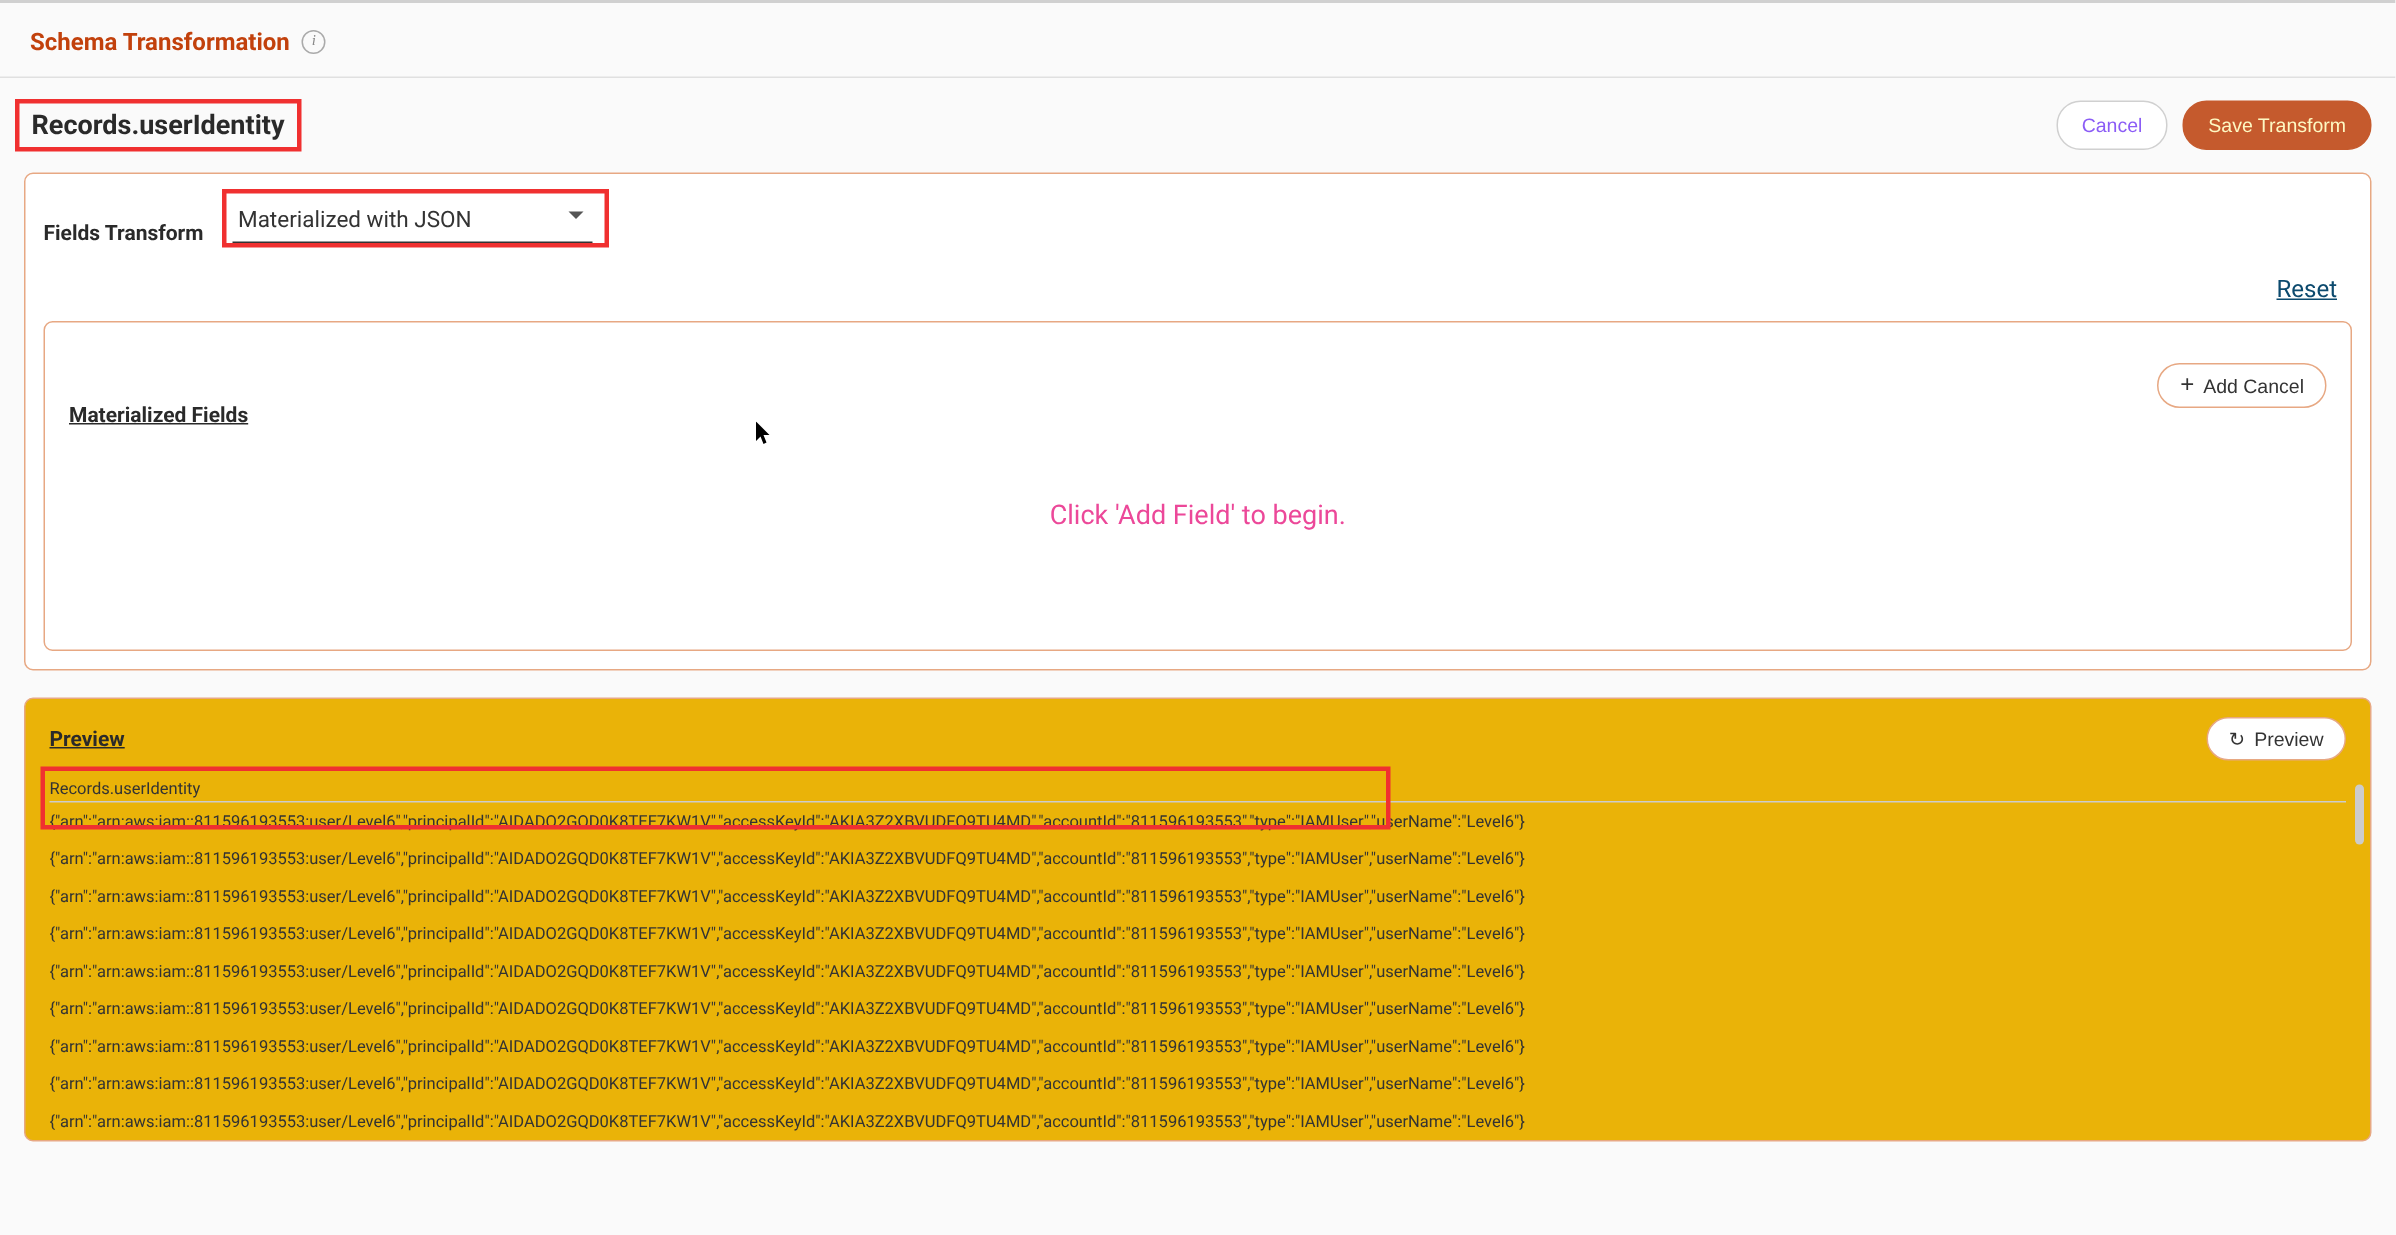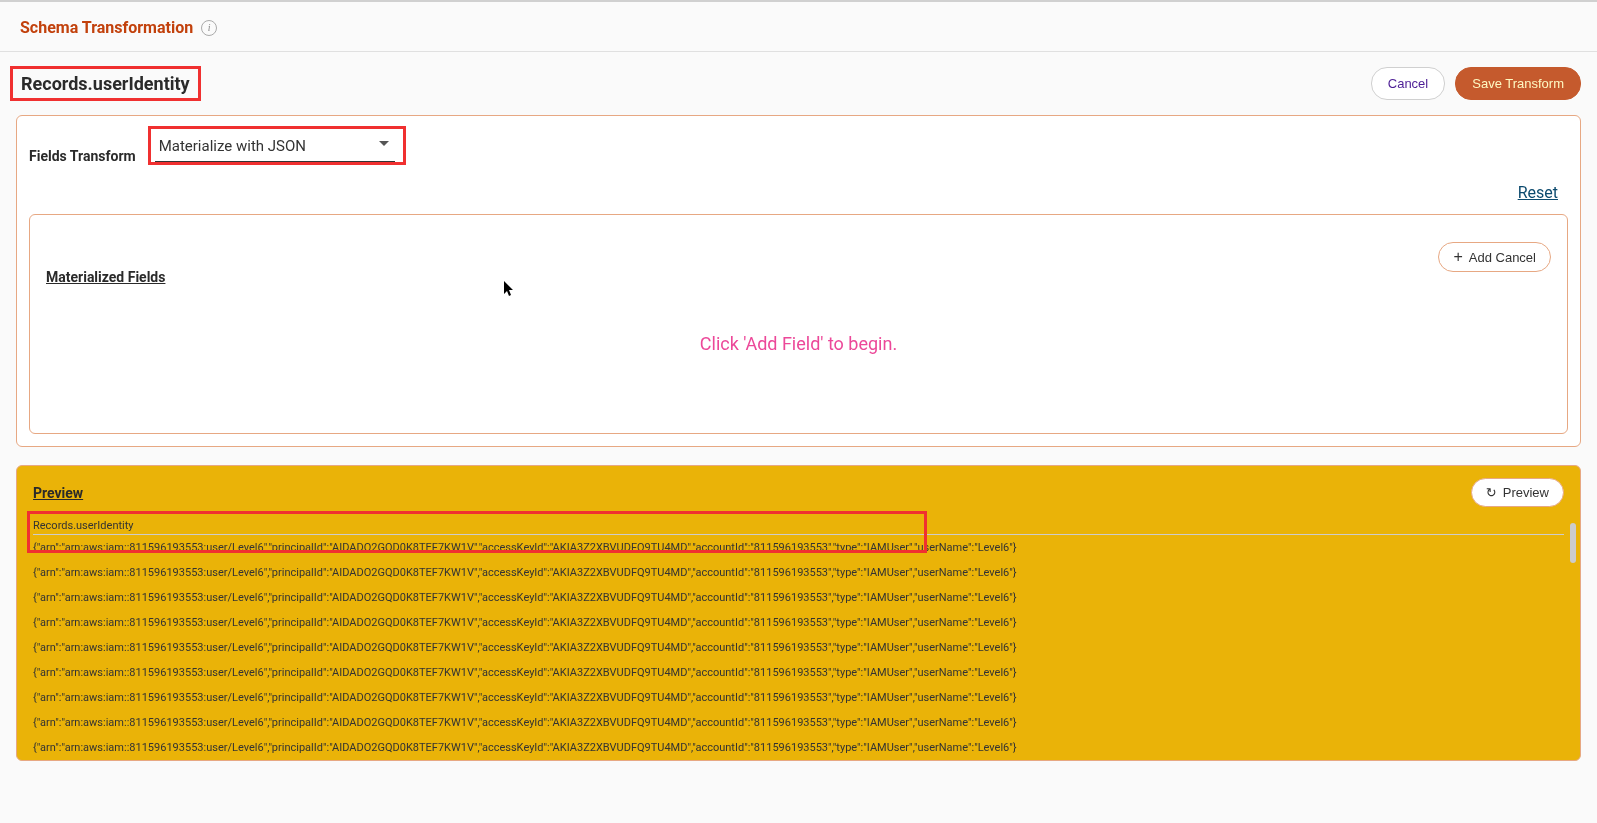--- a/index.html
+++ b/index.html
@@ -71,21 +71,21 @@
 }
 .btn {
   padding: 8px 16px;
   border-radius: 16px;
   font-size: 13px;
   cursor: pointer;
   border: 1px solid #d0d0d0;
   background: #fff;
 }
 .btn-cancel {
-  color: #4c1d95;
+  color: #8b5cf6;
 }
 .btn-primary {
   background: #c55a2d;
   color: #fef9c3;
   border-color: #c55a2d;
 }
 .main-content {
   padding: 0 16px;
 }
 .panel {
@@ -278,21 +278,21 @@
     <button class="btn btn-primary">Save Transform</button>
   </div>
 </div>
 
 <div class="main-content">
   <div class="panel">
     <div class="select-row">
       <span class="select-label">Fields Transform</span>
       <div class="highlight-box-select">
         <div class="select-field">
-          <span>Materialize with JSON</span>
+          <span>Materialized with JSON</span>
           <span class="select-caret"></span>
         </div>
       </div>
     </div>
     <div class="reset-row">
       <span class="reset-link">Reset</span>
     </div>
     <div class="fields-panel">
       <div class="fields-header">
         <span class="fields-title">Materialized Fields</span>

